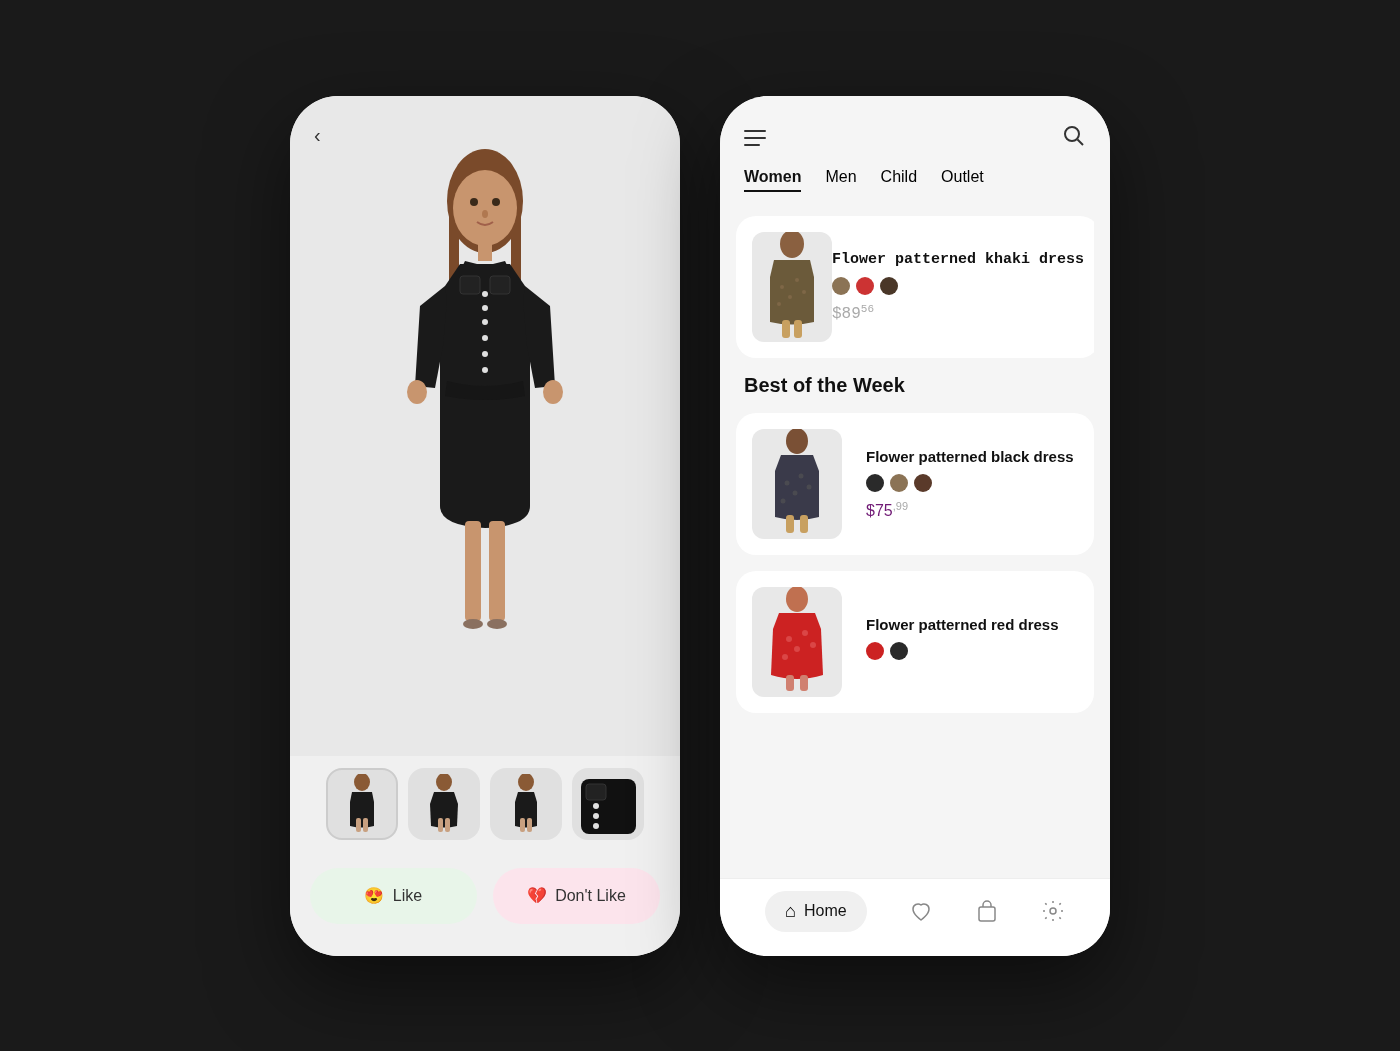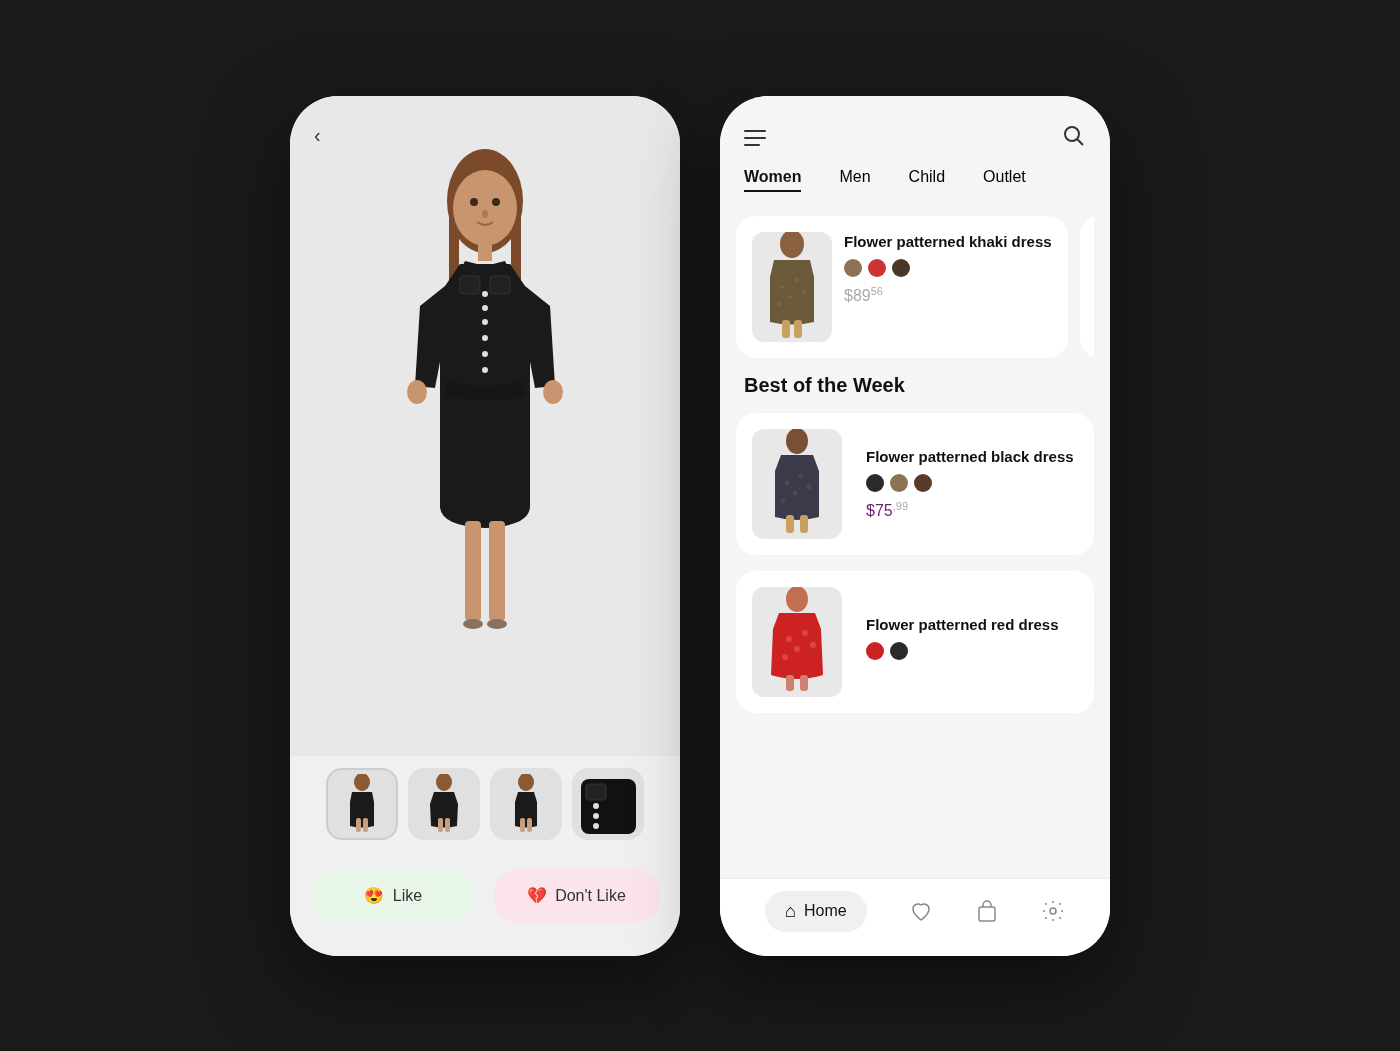--- a/index.html
+++ b/index.html
@@ -150,21 +150,21 @@
     .hamburger-icon span:last-child {
       width: 16px;
     }
     .search-icon-wrap {
       cursor: pointer;
     }
 
     .nav-tabs {
       padding: 8px 24px 16px;
       display: flex;
-      gap: 38px;
+      gap: 24px;
       background: #f5f5f5;
     }
     .nav-tab {
       font-size: 16px;
       color: #000000;
       cursor: pointer;
       padding-bottom: 4px;
     }
     .nav-tab.active {
       color: #111;
@@ -185,24 +185,24 @@
     .cards-row {
       display: flex;
       gap: 12px;
       overflow: hidden;
     }
     .product-card {
       background: #fff;
       border-radius: 20px;
       padding: 16px;
       display: flex;
-      align-items: flex-start;
-      gap: 12px;
+      align-items: center;
       min-width: 260px;
       flex-shrink: 0;
+      font-family: Liberation Mono, monospace;
     }
     .product-image {
       width: 80px;
       height: 110px;
       border-radius: 12px;
       background: #e8e8e8;
       flex-shrink: 0;
       display: flex;
       align-items: center;
       justify-content: center;

